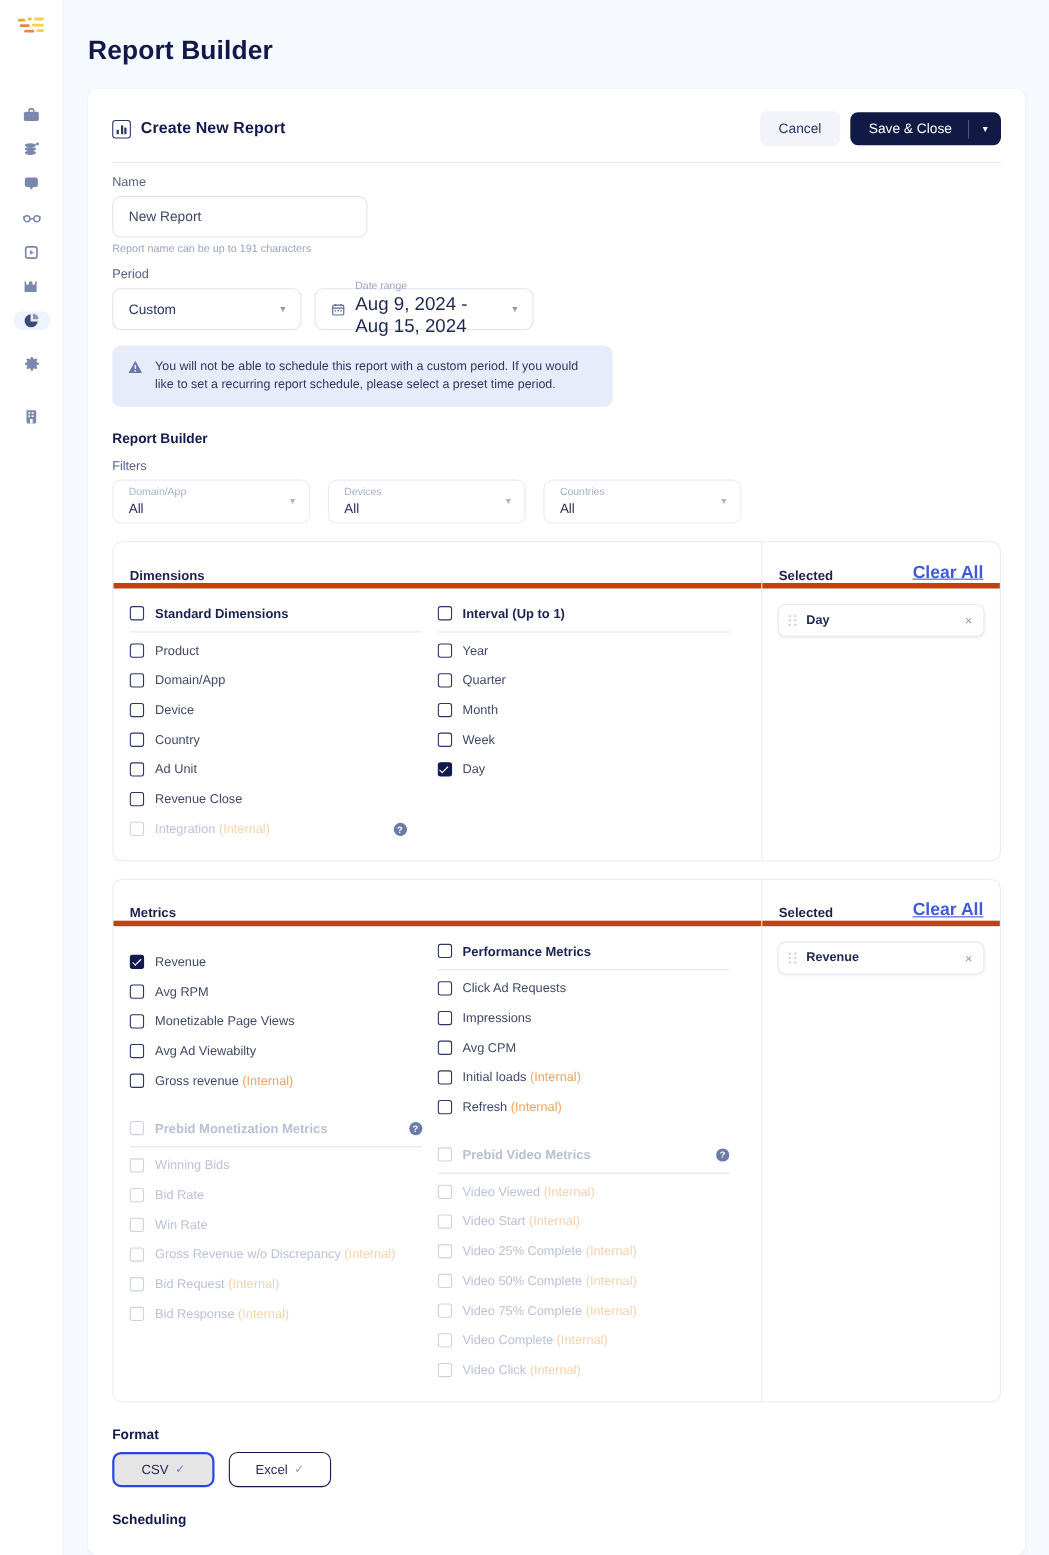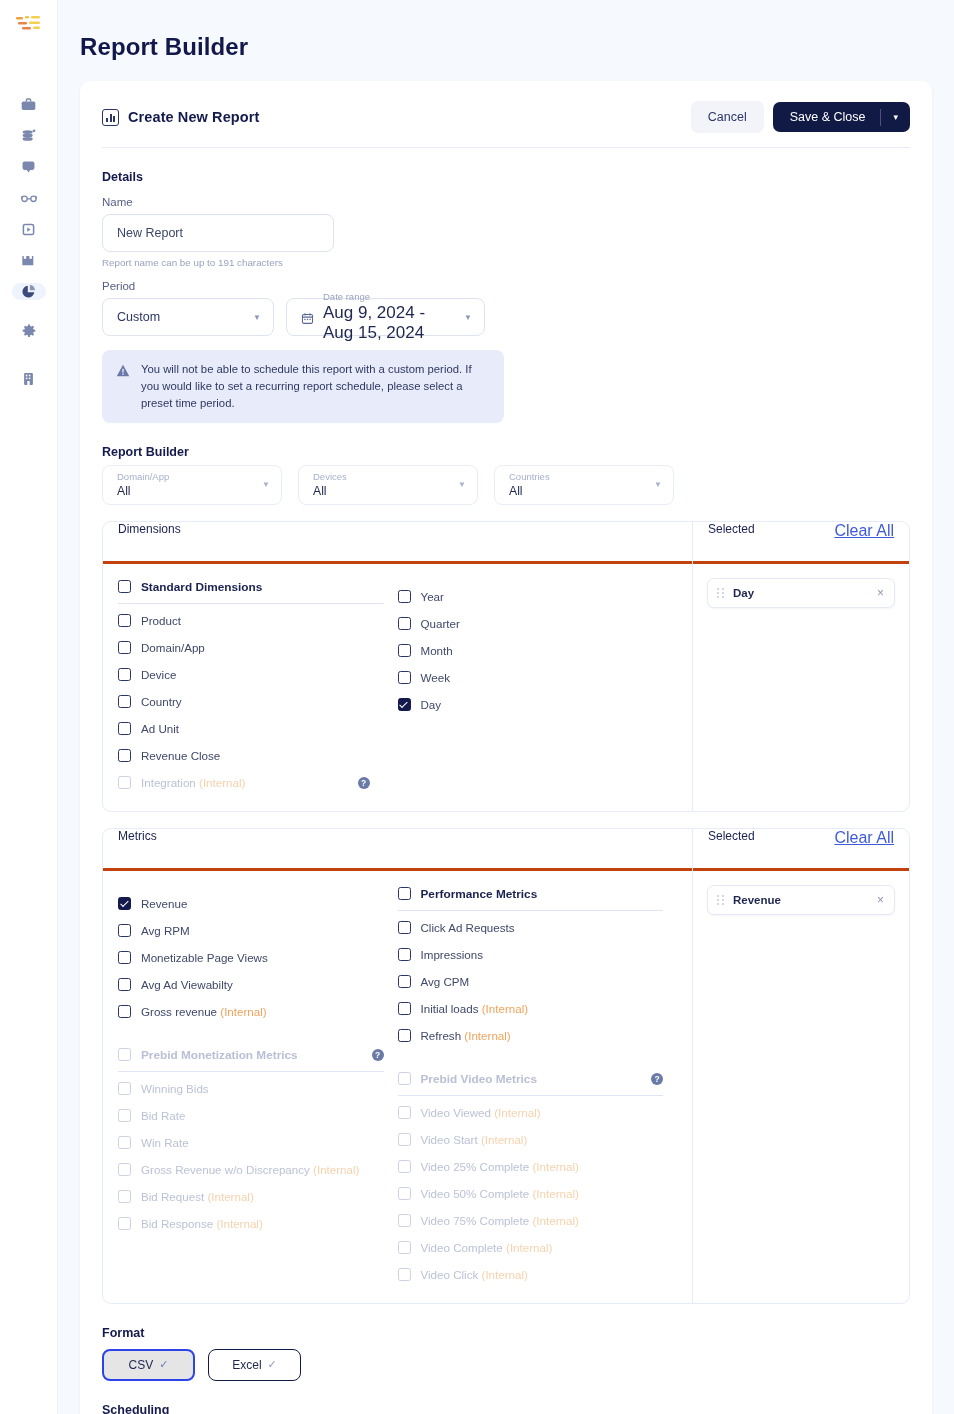--- a/index.html
+++ b/index.html
@@ -100,21 +100,21 @@
   }
   .select-box .caret { margin-left: auto; color: #8c97b8; font-size: 8px; padding-left:12px;}
   .sb-period { width: 172px; font-size: 12.5px; color: #2b3566; }
   .sb-date { width: 199px; }
   .cal-icon { width: 13px; height: 13px; margin-right: 9px; color: #5b6897; flex:0 0 13px;}
   .date-stack { display: flex; flex-direction: column; line-height: 1.15; }
   .date-stack .tiny { font-size: 9.5px; color: #9aa3c0; }
   .date-stack .val { font-size: 17px; color: #1f2750; margin-top: 1px; }
 
   .alert {
-    margin-top: 14px; width: 402px; background: #e8ecfa; border-radius: 8px;
+    margin-top: 14px; width: 455px; background: #e8ecfa; border-radius: 8px;
     padding: 11px 14px; display: flex; gap: 11px; align-items: flex-start;
   }
   .alert .tri { width: 14px; flex: 0 0 14px; color: #6b77a8; margin-top: 2px;}
   .alert p { font-size: 11.3px; line-height: 1.5; color: #2e3761; font-weight: 500;}
 
   
   .filters-row { display: flex; gap: 16px; margin-top: 6px; }
   .filter-box {
     width: 180px; height: 40px; border: 1px solid #e7ecf7; border-radius: 8px;
     background: #fff; display: flex; align-items: center; padding: 0 11px 0 14px;
@@ -126,22 +126,22 @@
   .filter-box .caret { margin-left:auto; color: #aab3cd; font-size: 8px;}
 
   
   .picker {
     margin-top: 16px; border: 1px solid #e6ecf7; border-radius: 9px;
     display: flex; overflow: hidden; background: #fff;
   }
   .picker-left { flex: 1 1 auto; border-right: 1px solid #e6ecf7; }
   .picker-right { width: 216px; flex: 0 0 216px; }
   .picker-head {
-    height: 42px; display: flex; align-items: flex-start; padding: 0 15px;
-    border-bottom: 3px solid #c2410c; font-size: 12px; font-weight: normal; color: #1a2150;
+    height: 42px; display: flex; align-items: flex-end; padding: 0 15px;
+    border-bottom: 5px solid #c2410c; font-size: 12px; font-weight: bold; color: #1a2150;
   }
   .clear-all {
     margin-left: auto; font-size: 16px; color: #3f5bd9; text-decoration: underline;
     cursor: pointer;
   }
   .picker-body { padding: 16px 15px 18px 15px; display: flex; }
   .col { width: 50%; padding-right: 14px; position: relative; }
 
   .grp-head { display: flex; align-items: center; padding-bottom: 9px; border-bottom: 1px solid #dfe5f2; }
   .grp-head .lbl { font-size: 11.8px; font-weight: bold; color: #1a2150; }
@@ -301,21 +301,20 @@
         <button class="btn-cancel">Cancel</button>
         <div class="btn-save">
           <span class="lbl">Save &amp; Close</span>
           <span class="sep"></span>
           <span class="caret">▾</span>
         </div>
       </div>
     </div>
 
     
-    <div class="sec-title">Details</div>
     <div class="field-label">Name</div>
     <input class="text-input" value="New Report" style="">
     <div class="helper">Report name can be up to 191 characters</div>
 
     <div class="field-label">Period</div>
     <div class="period-row">
       <div class="select-box sb-period">
         <span>Custom</span>
         <span class="caret">▼</span>
       </div>
@@ -343,20 +342,21 @@
           <path d="M8 1L15.2 14H0.8z"></path>
           <rect x="7.2" y="5.5" width="1.6" height="4.4" fill="#e8ecfa"></rect>
           <rect x="7.2" y="10.9" width="1.6" height="1.6" fill="#e8ecfa"></rect>
         </svg>
       </span>
       <p>You will not be able to schedule this report with a custom period. If you would like to set a recurring report schedule, please select a preset time period.</p>
     </div>
 
     
     <div class="sec-title">Report Builder</div>
+    <div class="field-label">Filters</div>
     <div class="filters-row">
       <div class="filter-box">
         <span class="filter-stack">
           <span class="tiny">Domain/App</span>
           <span class="val">All</span>
         </span>
         <span class="caret">▼</span>
       </div>
       <div class="filter-box">
         <span class="filter-stack">
@@ -410,20 +410,24 @@
                 <span class="cb"></span>
                 <span class="lbl">Revenue Close</span>
               </div>
               <div class="opt dim">
                 <span class="cb dim"></span>
                 <span class="lbl">Integration<span class="internal"> (Internal)</span></span>
                 <span class="help-icon" style="margin-left: auto; margin-right: 14px;">?</span>
               </div>
             </div>
             <div class="col">
+              <div class="grp-head">
+                <span class="cb"></span>
+                <span class="lbl">Interval (Up to 1)</span>
+              </div>
               <div class="opt">
                 <span class="cb"></span>
                 <span class="lbl">Year</span>
               </div>
               <div class="opt">
                 <span class="cb"></span>
                 <span class="lbl">Quarter</span>
               </div>
               <div class="opt">
                 <span class="cb"></span>

